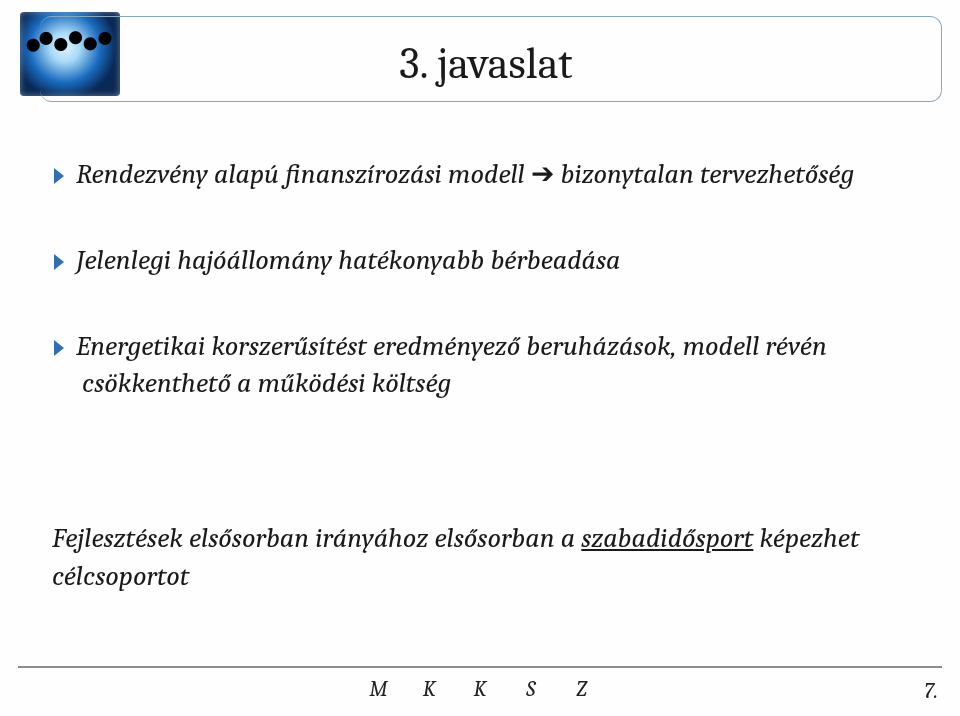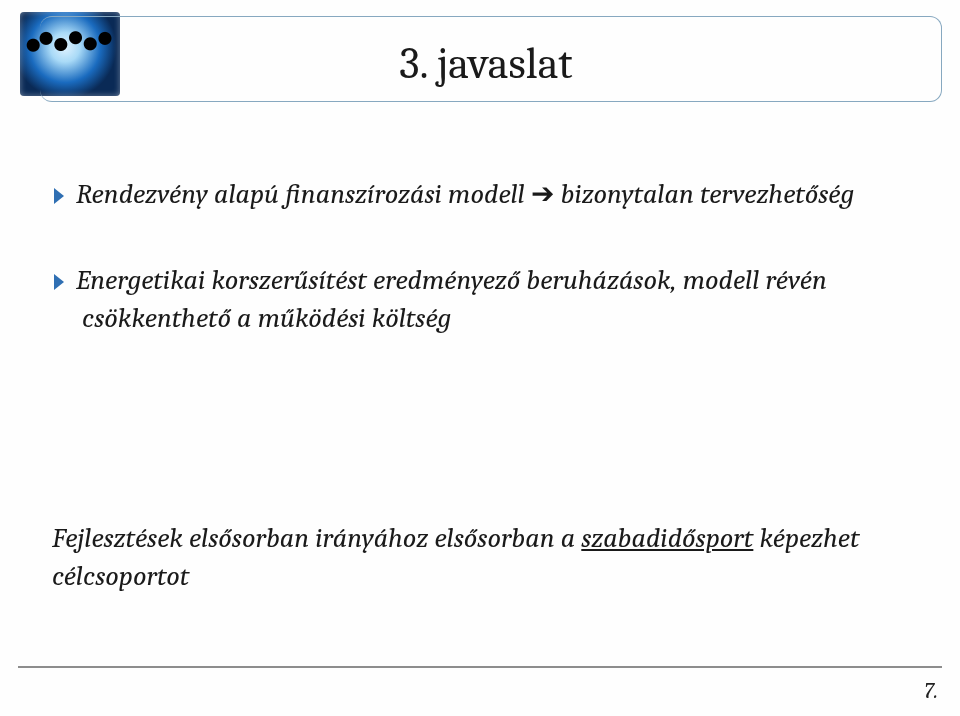--- a/index.html
+++ b/index.html
@@ -74,21 +74,20 @@
   
   .content {
     position: absolute;
     top: 155px;
     left: 52px;
     right: 60px;
     font-size: 28px;
     line-height: 1.35;
     color: #1a1a1a;
     font-style: italic;
-    margin-top: 20px;
   }
   .bullet-row {
     margin-bottom: 48px;
     text-indent: -30px;
     padding-left: 30px;
   }
   .chevron {
     display: inline-block;
     width: 24px;
     text-indent: 0;
@@ -153,33 +152,47 @@
   <div class="content">
 
     <div class="bullet-row">
       <span class="chevron">
         <svg width="18" height="18" viewBox="0 0 18 18">
             <polygon points="2,1 12,9 2,17" fill="#2f6fb3"></polygon>
           </svg>
       </span><span>Rendezvény alapú finanszírozási modell </span><span class="arrow-glyph">➔</span><span> bizonytalan tervezhetőség</span>
     </div>
 
+    <div class="bullet-row">
+      <span class="chevron">
+        <svg width="18" height="18" viewBox="0 0 18 18">
+            <polygon points="2,1 12,9 2,17" fill="#2f6fb3"></polygon>
+          </svg>
+      </span><span>Jelenlegi hajóállomány hatékonyabb bérbeadása</span>
+    </div>
 
     <div class="bullet-row">
       <span class="chevron">
         <svg width="18" height="18" viewBox="0 0 18 18">
             <polygon points="2,1 12,9 2,17" fill="#2f6fb3"></polygon>
           </svg>
       </span><span>Energetikai korszerűsítést eredményező beruházások, modell révén csökkenthető a működési költség</span>
     </div>
 
   </div>
 
   <div class="conclusion">
     <span>Fejlesztések elsősorban irányához elsősorban a </span><span class="uline">szabadidősport</span><span> képezhet célcsoportot</span>
   </div>
 
   <div class="footer-rule"></div>
 
+  <div class="footer-letters">
+    <span>M</span>
+    <span>K</span>
+    <span>K</span>
+    <span>S</span>
+    <span>Z</span>
+  </div>
 
   <div class="page-number">7.</div>
 
 </div>
 
 </body></html>

